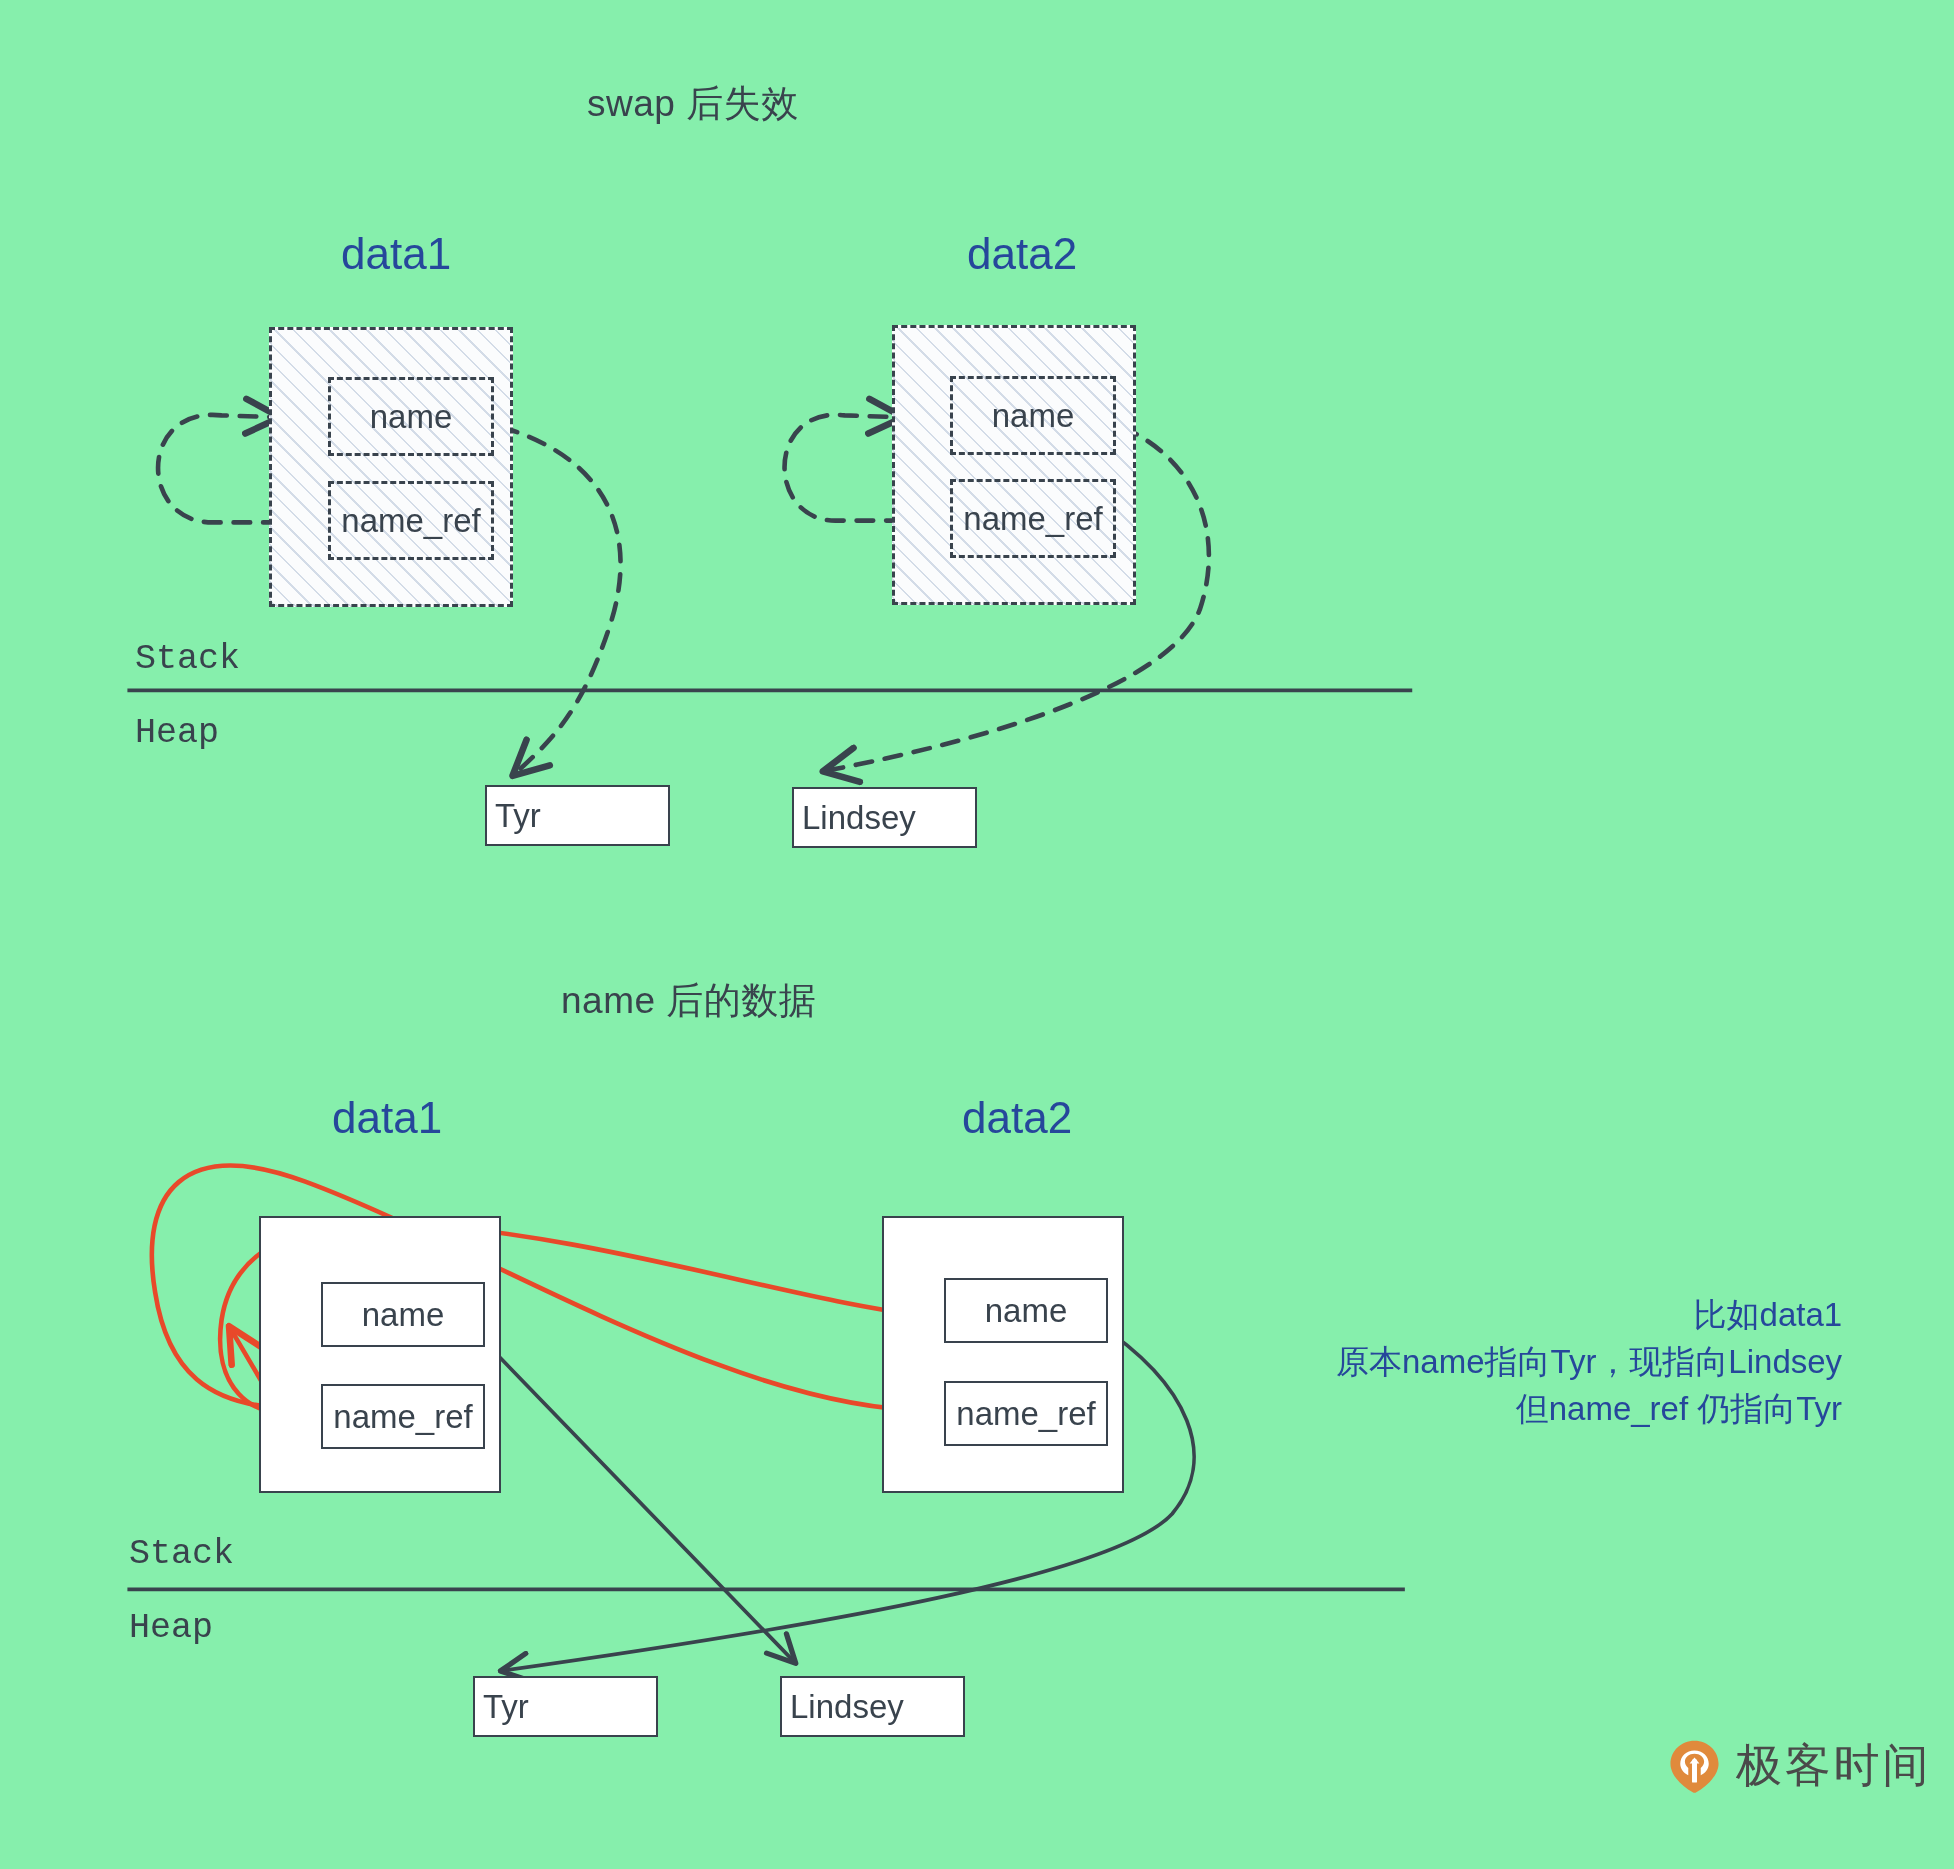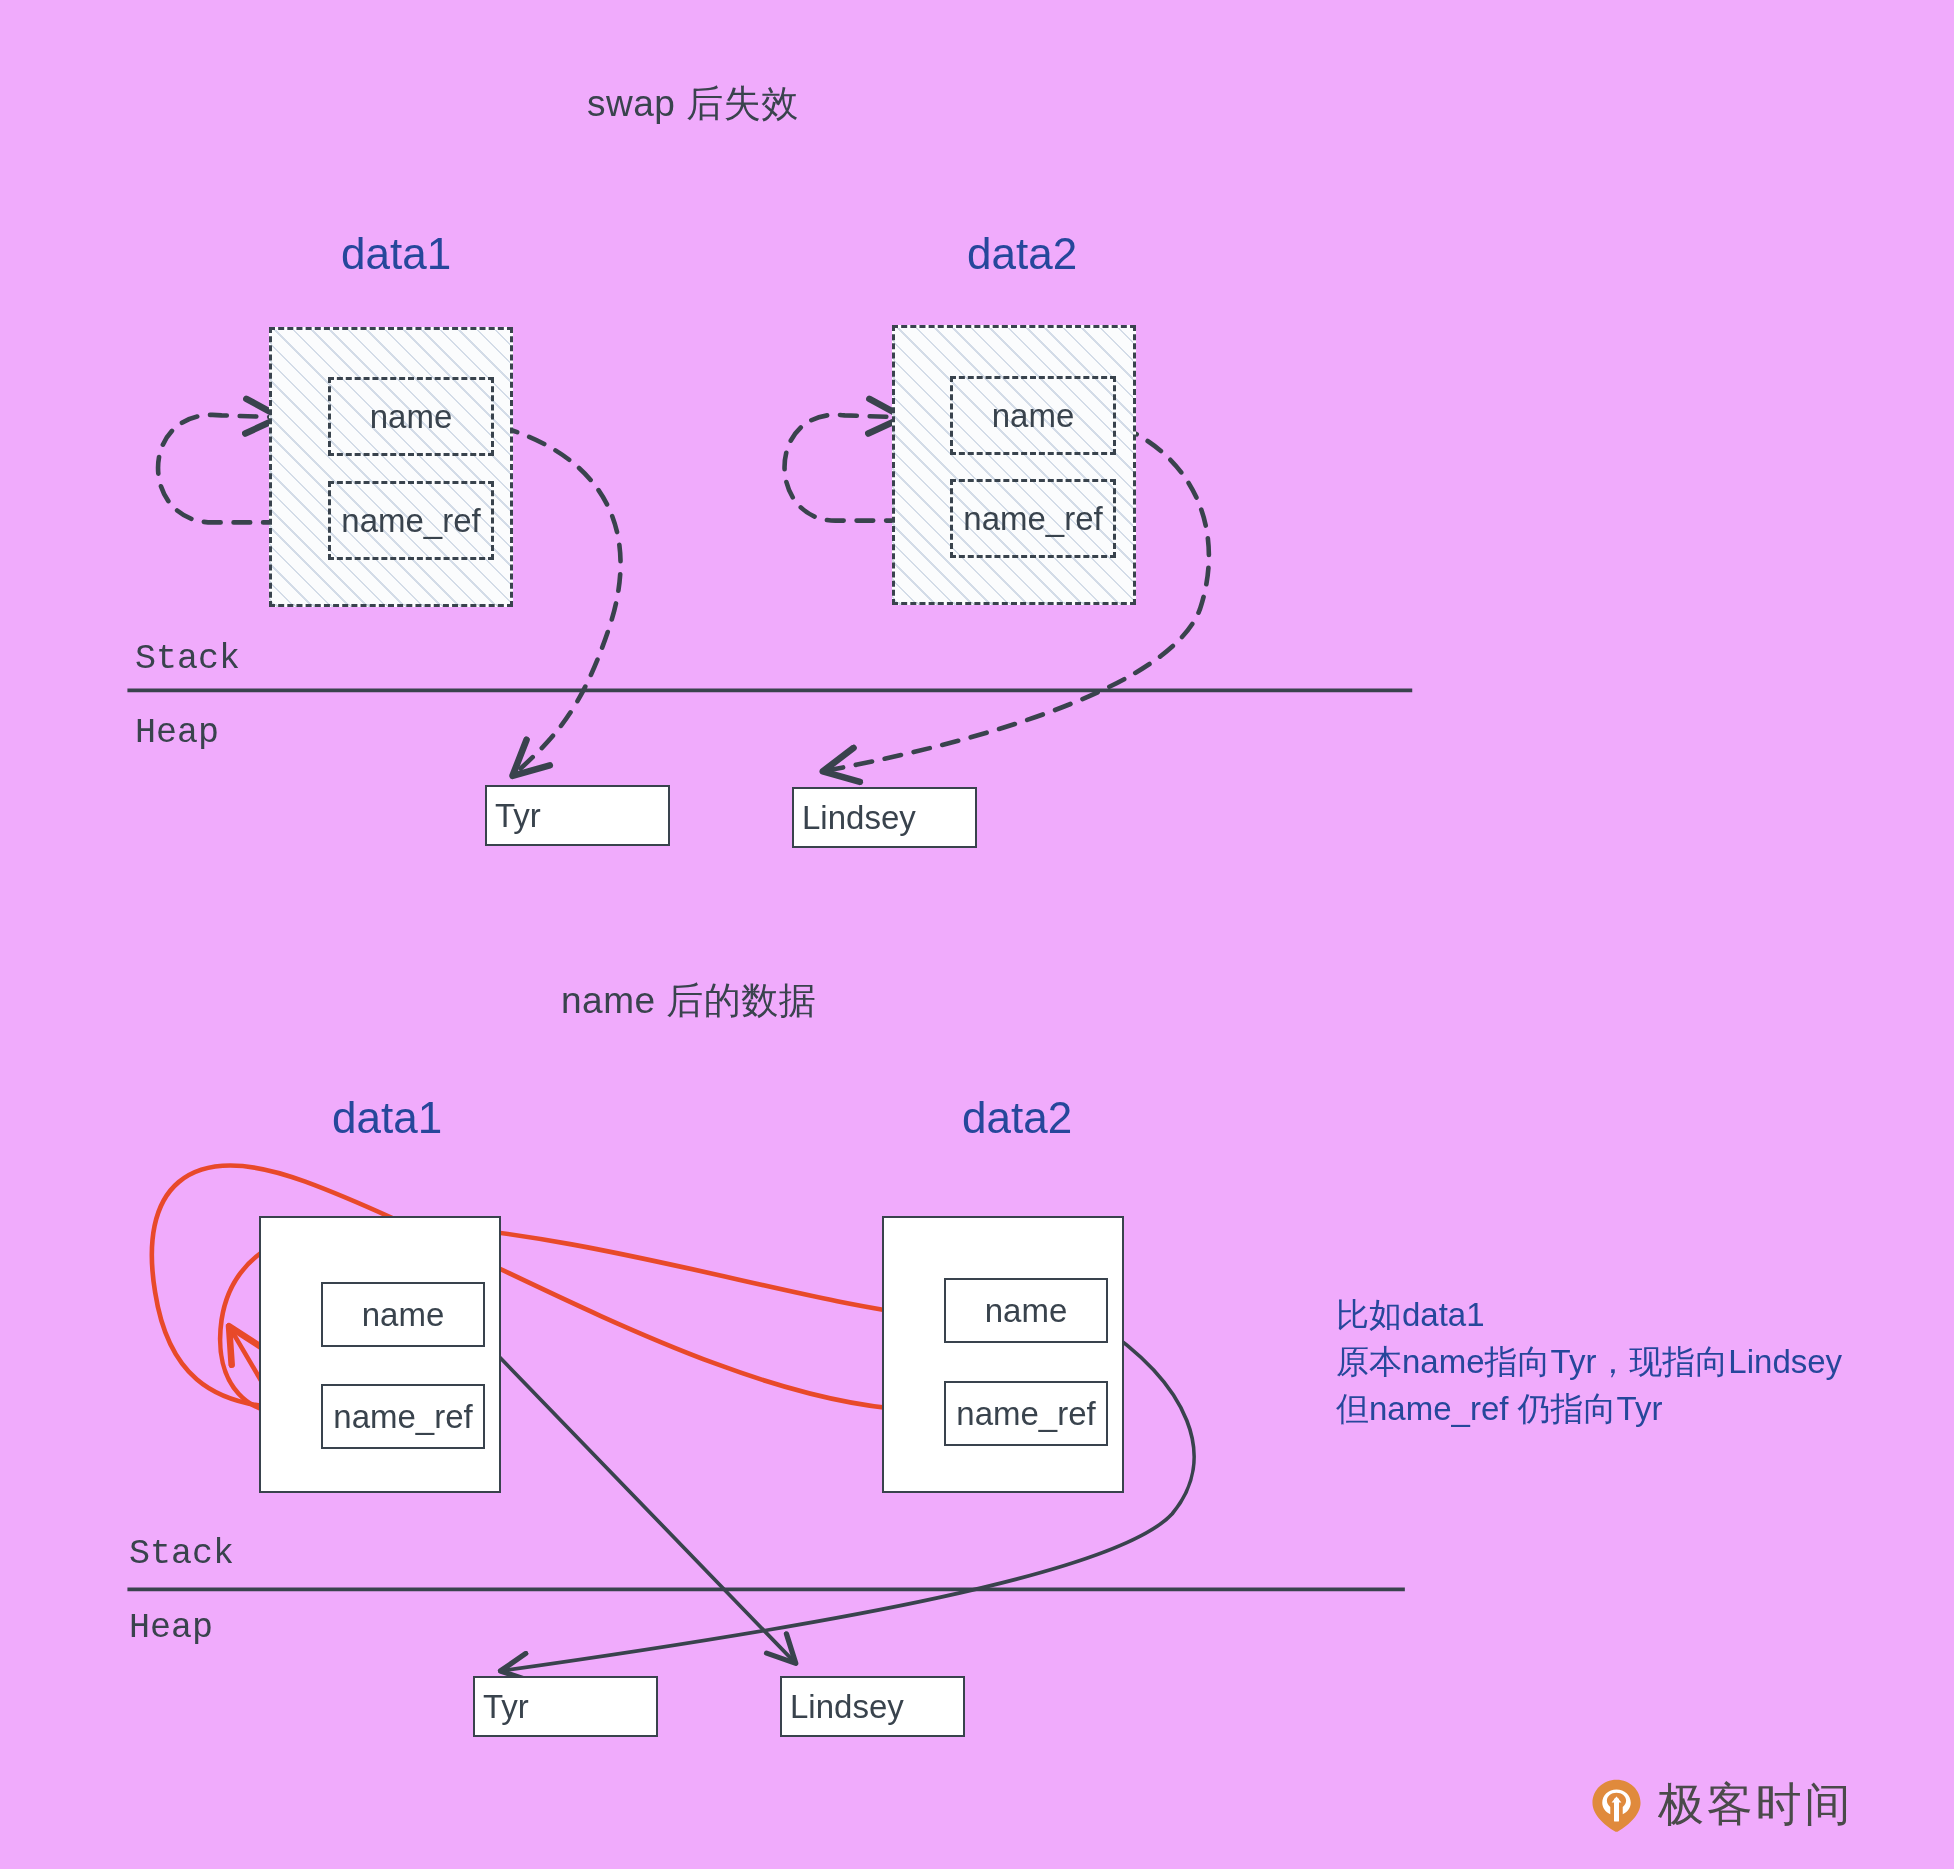--- a/index.html
+++ b/index.html
@@ -8,22 +8,23 @@
     background: #ffffff;
   }
   body {
     font-family: "Liberation Sans", "DejaVu Sans", sans-serif;
     color: #39434d;
   }
   #root {
     position: relative;
     width: 1955px;
     height: 1870px;
-    background: #f0abfc;
+    background: #86efac;
     overflow: hidden;
+    text-align: right;
   }
   svg.canvas {
     position: absolute;
     left: 0;
     top: 0;
     width: 1955px;
     height: 1870px;
   }
   .section-title {
     position: absolute;
@@ -195,21 +196,21 @@
   <div class="region-label" style="left:129px; top:1534px;">Stack</div>
   <div class="region-label" style="left:129px; top:1608px;">Heap</div>
 
   <div class="heap-box" style="left:473px; top:1676px; width:185px; height:61px;">Tyr</div>
   <div class="heap-box" style="left:780px; top:1676px; width:185px; height:61px;">Lindsey</div>
 
   <div class="note" style="left:1336px; top:1292px;">比如data1
 原本name指向Tyr，现指向Lindsey
 但name_ref 仍指向Tyr</div>
 
-  <div class="logo" style="left:1588px; top:1735px;margin-top:39px;">
+  <div class="logo" style="left:1666px; top:1735px;">
     <span class="logo-mark">
       <svg viewBox="0 0 64 64" width="57" height="57">
         <path d="M32 3 C17 3 5 14.5 5 29 C5 42 18 54 30 61 C31.2 61.8 32.8 61.8 34 61
                  C46 54 59 42 59 29 C59 14.5 47 3 32 3 Z" fill="#e08a3c"></path>
         <path d="M32 14 C23 14 16 20.6 16 29 C16 34.6 19.6 39.4 25 41.8
                  L25 33.6 C22.6 31.8 21.2 29.2 21.2 26.4 C21.2 21.4 26 17.6 32 17.6
                  C38 17.6 42.8 21.4 42.8 26.4 C42.8 29.2 41.4 31.8 39 33.6
                  L39 41.8 C44.4 39.4 48 34.6 48 29 C48 20.6 41 14 32 14 Z" fill="#ffffff"></path>
         <rect x="29.2" y="24" width="5.6" height="26" rx="1" fill="#ffffff"></rect>
         <path d="M32 22 L37.5 28.5 L26.5 28.5 Z" fill="#ffffff"></path>

